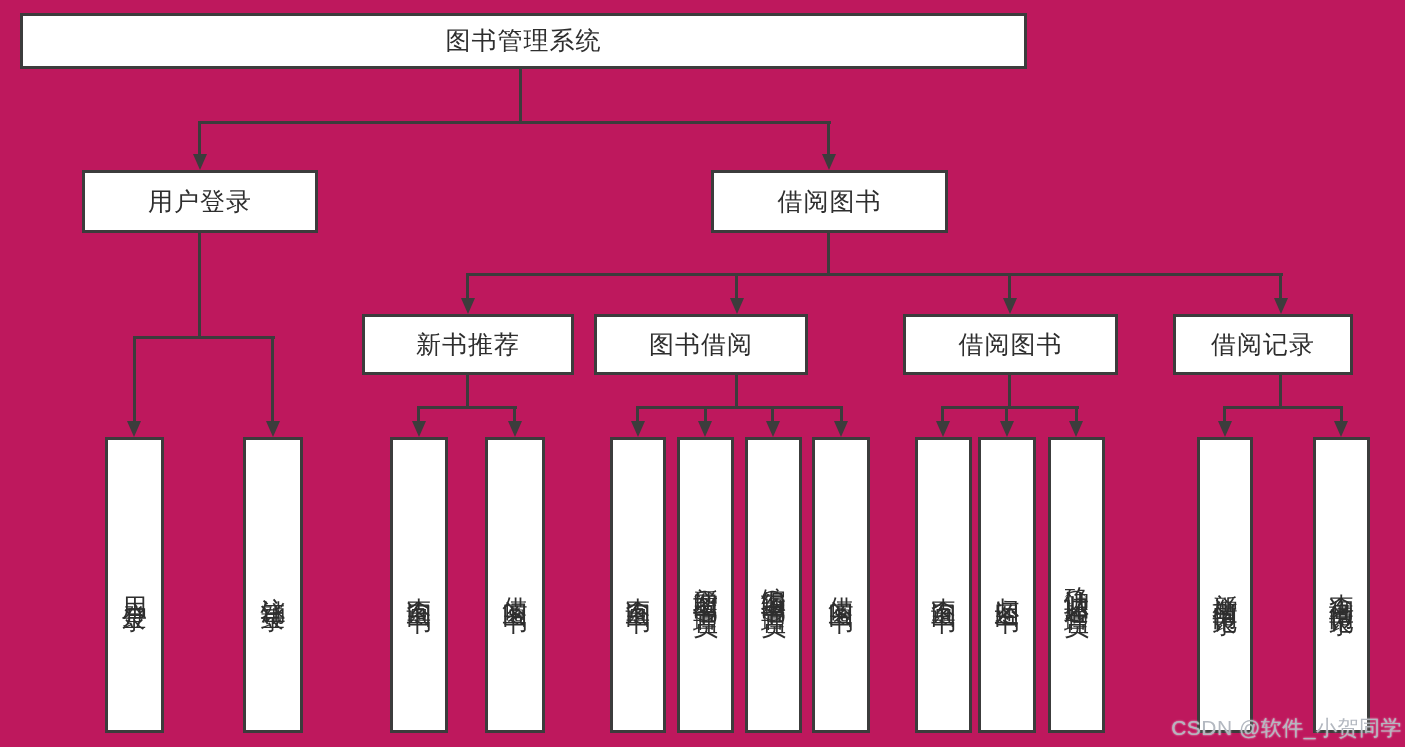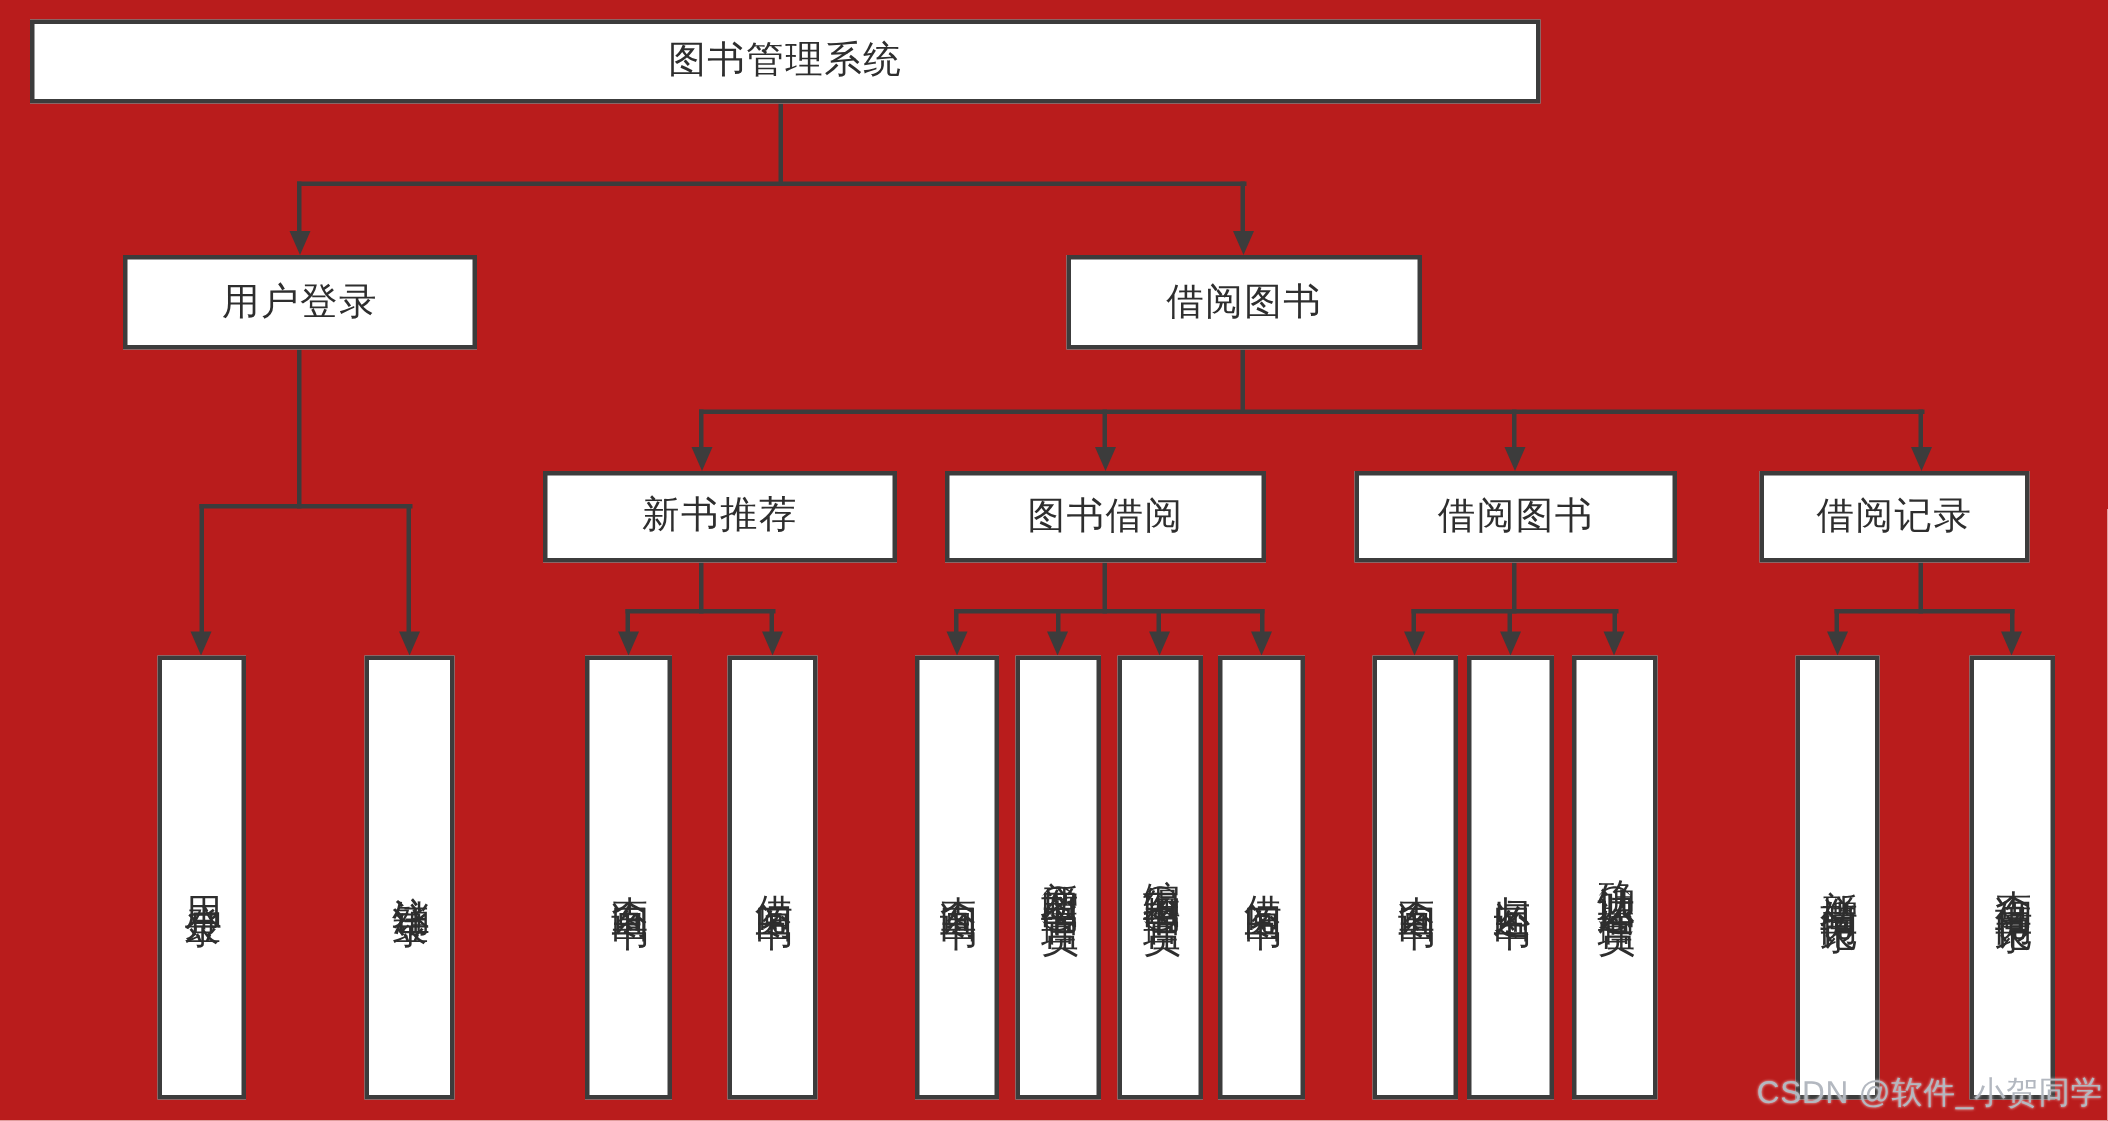--- a/index.html
+++ b/index.html
@@ -1,19 +1,19 @@
 <!DOCTYPE html>
 <html><head>
 <meta charset="utf-8">
 <style>
   html,body{margin:0;padding:0;background:#fff;}
   .canvas{
     position:relative;
     width:1405px;height:747px;
-    background:#b91c1c;
+    background:#be185d;
     font-family:"Liberation Sans","DejaVu Sans",sans-serif;
     color:#2e2e2e;
     overflow:hidden;
   }
   .box{
     position:absolute;
     box-sizing:border-box;
     background:#fff;
     border:3px solid #3c3c3c;
     display:flex;
@@ -124,24 +124,24 @@
     <span class="lbl">图书管理系统</span>
   </div>
 
   <div class="box" style="left:82px;top:170px;width:236px;height:63px;">
     <span class="lbl">用户登录</span>
   </div>
   <div class="box" style="left:711px;top:170px;width:237px;height:63px;">
     <span class="lbl">借阅图书</span>
   </div>
 
-  <div class="box" style="left:362px;top:314px;width:236px;height:61px;font-family:Liberation Mono, monospace;">
+  <div class="box" style="left:362px;top:314px;width:212px;height:61px;">
     <span class="lbl">新书推荐</span>
   </div>
-  <div class="box" style="left:630px;top:314px;width:214px;height:61px;">
+  <div class="box" style="left:594px;top:314px;width:214px;height:61px;">
     <span class="lbl">图书借阅</span>
   </div>
   <div class="box" style="left:903px;top:314px;width:215px;height:61px;">
     <span class="lbl">借阅图书</span>
   </div>
   <div class="box" style="left:1173px;top:314px;width:180px;height:61px;">
     <span class="lbl">借阅记录</span>
   </div>
 
   <div class="box leaf" style="left:105px;top:437px;width:59px;height:296px;">

